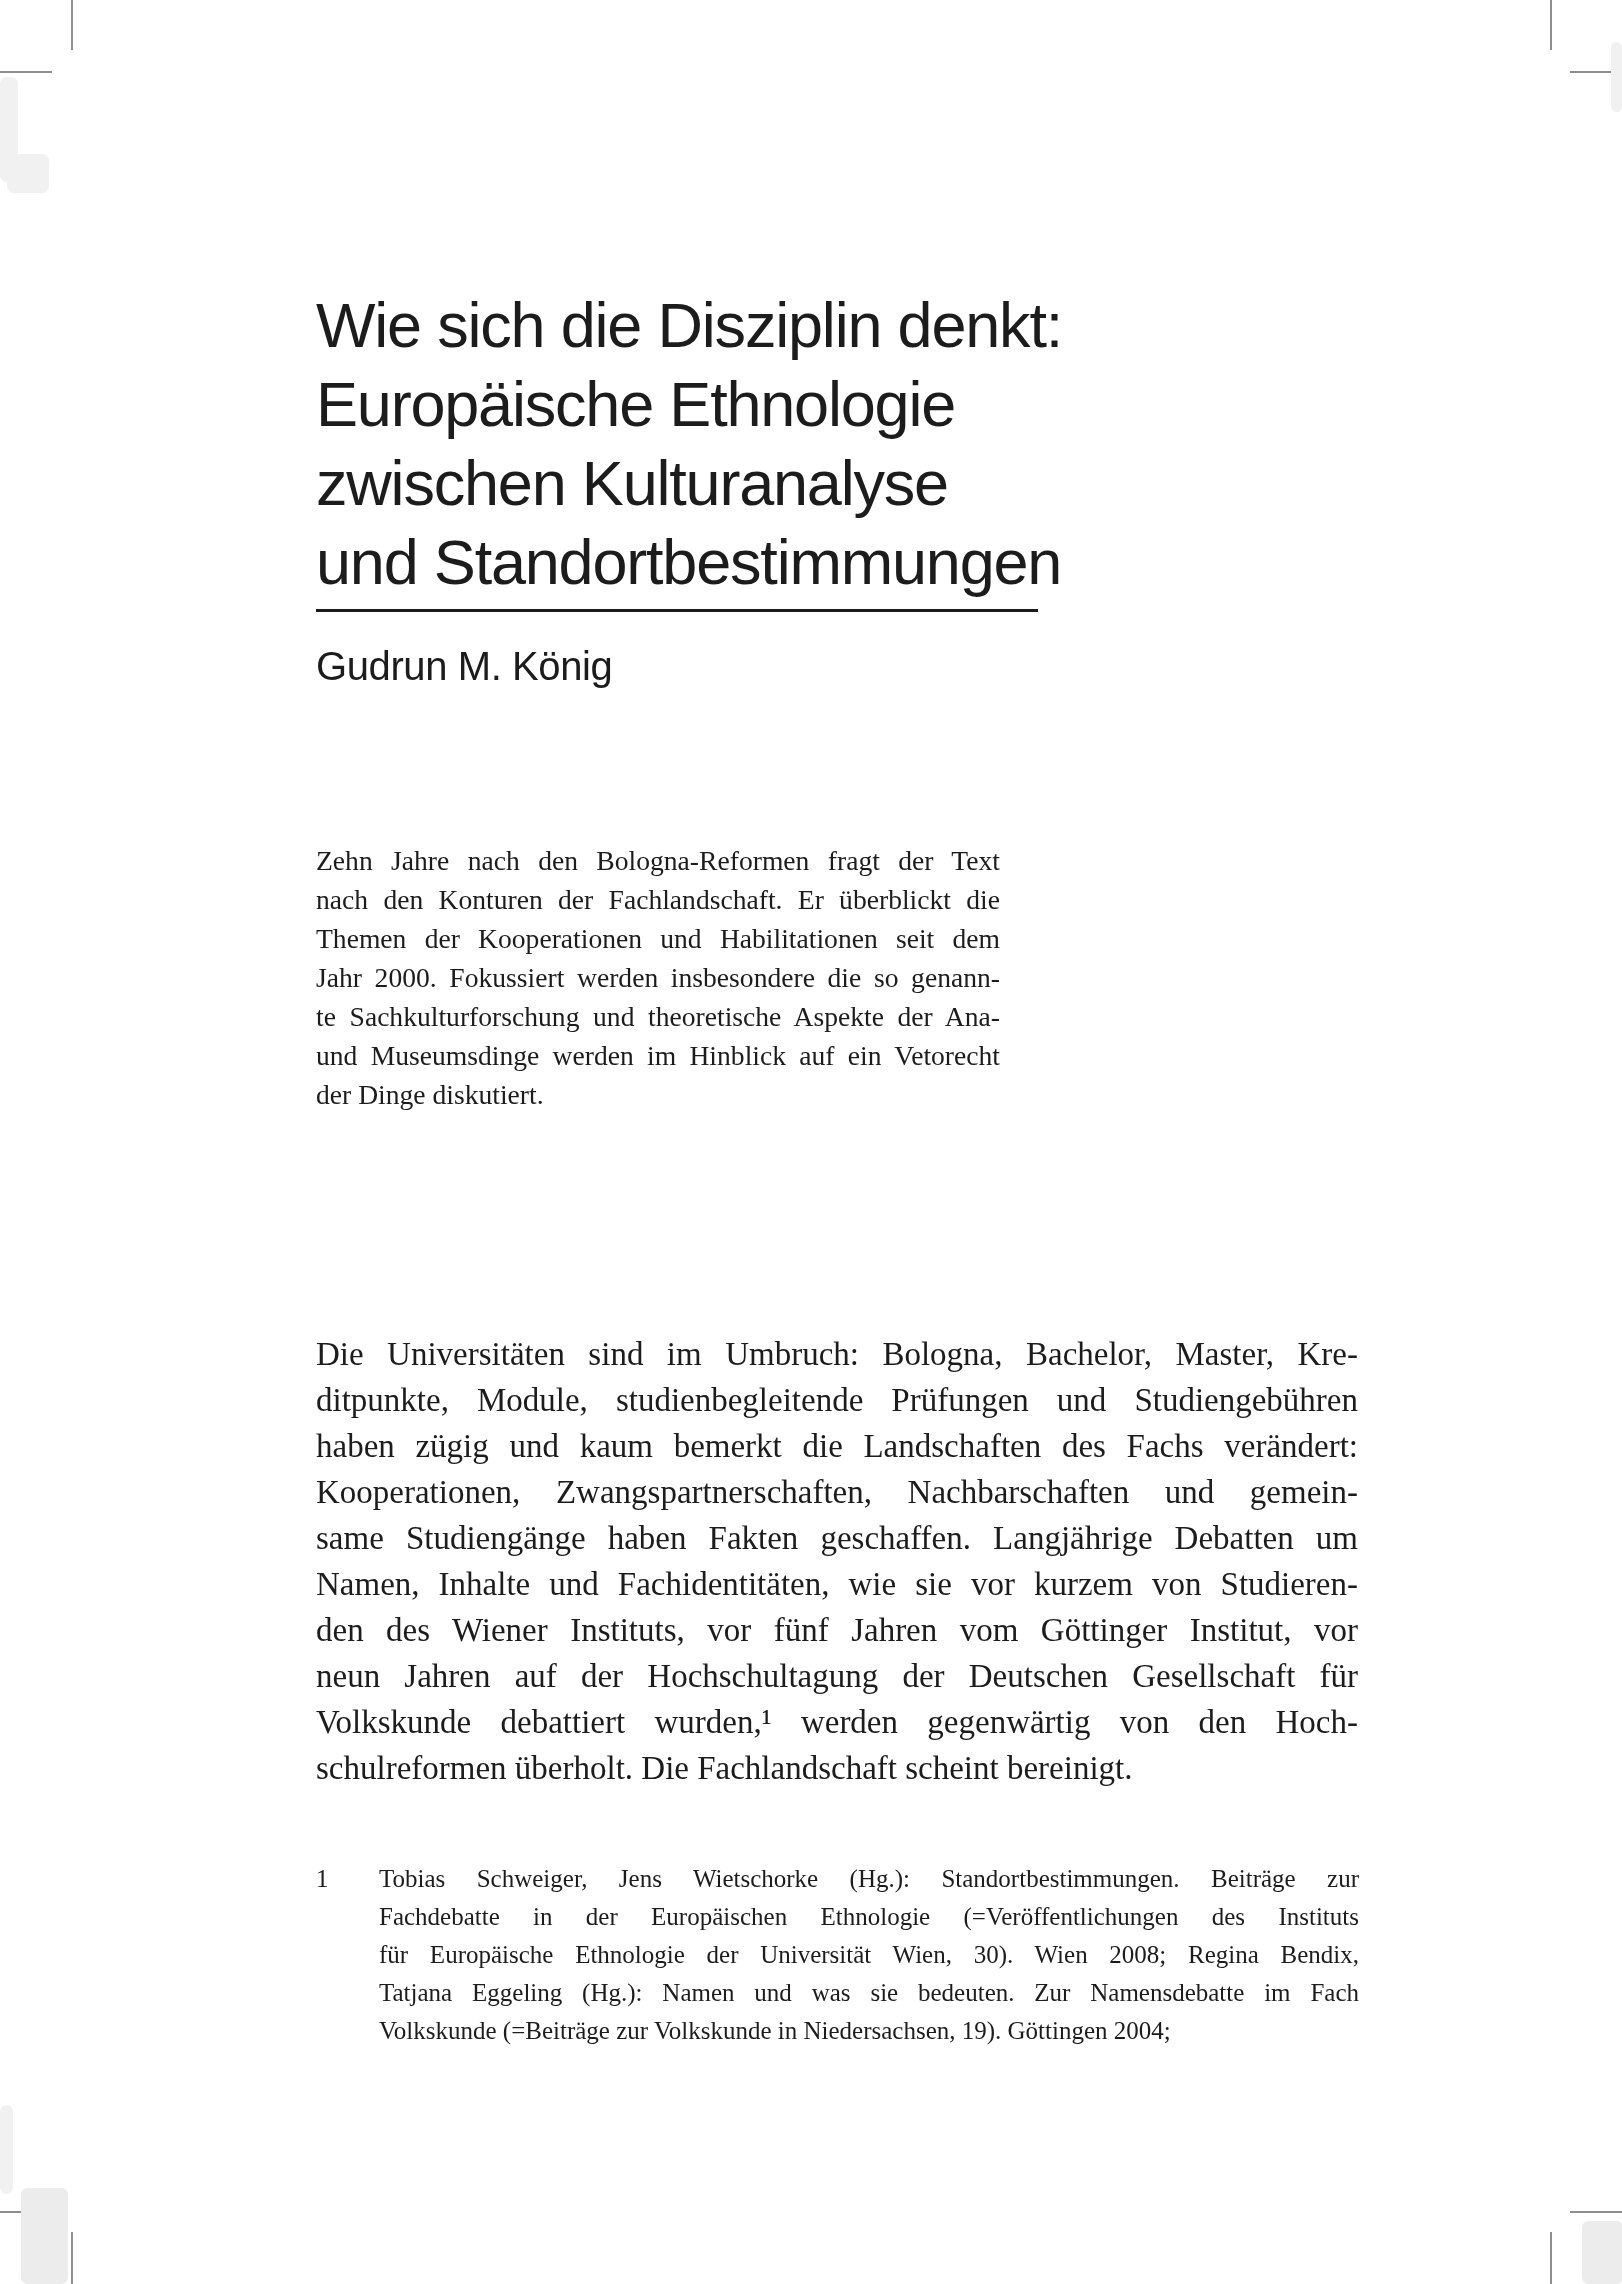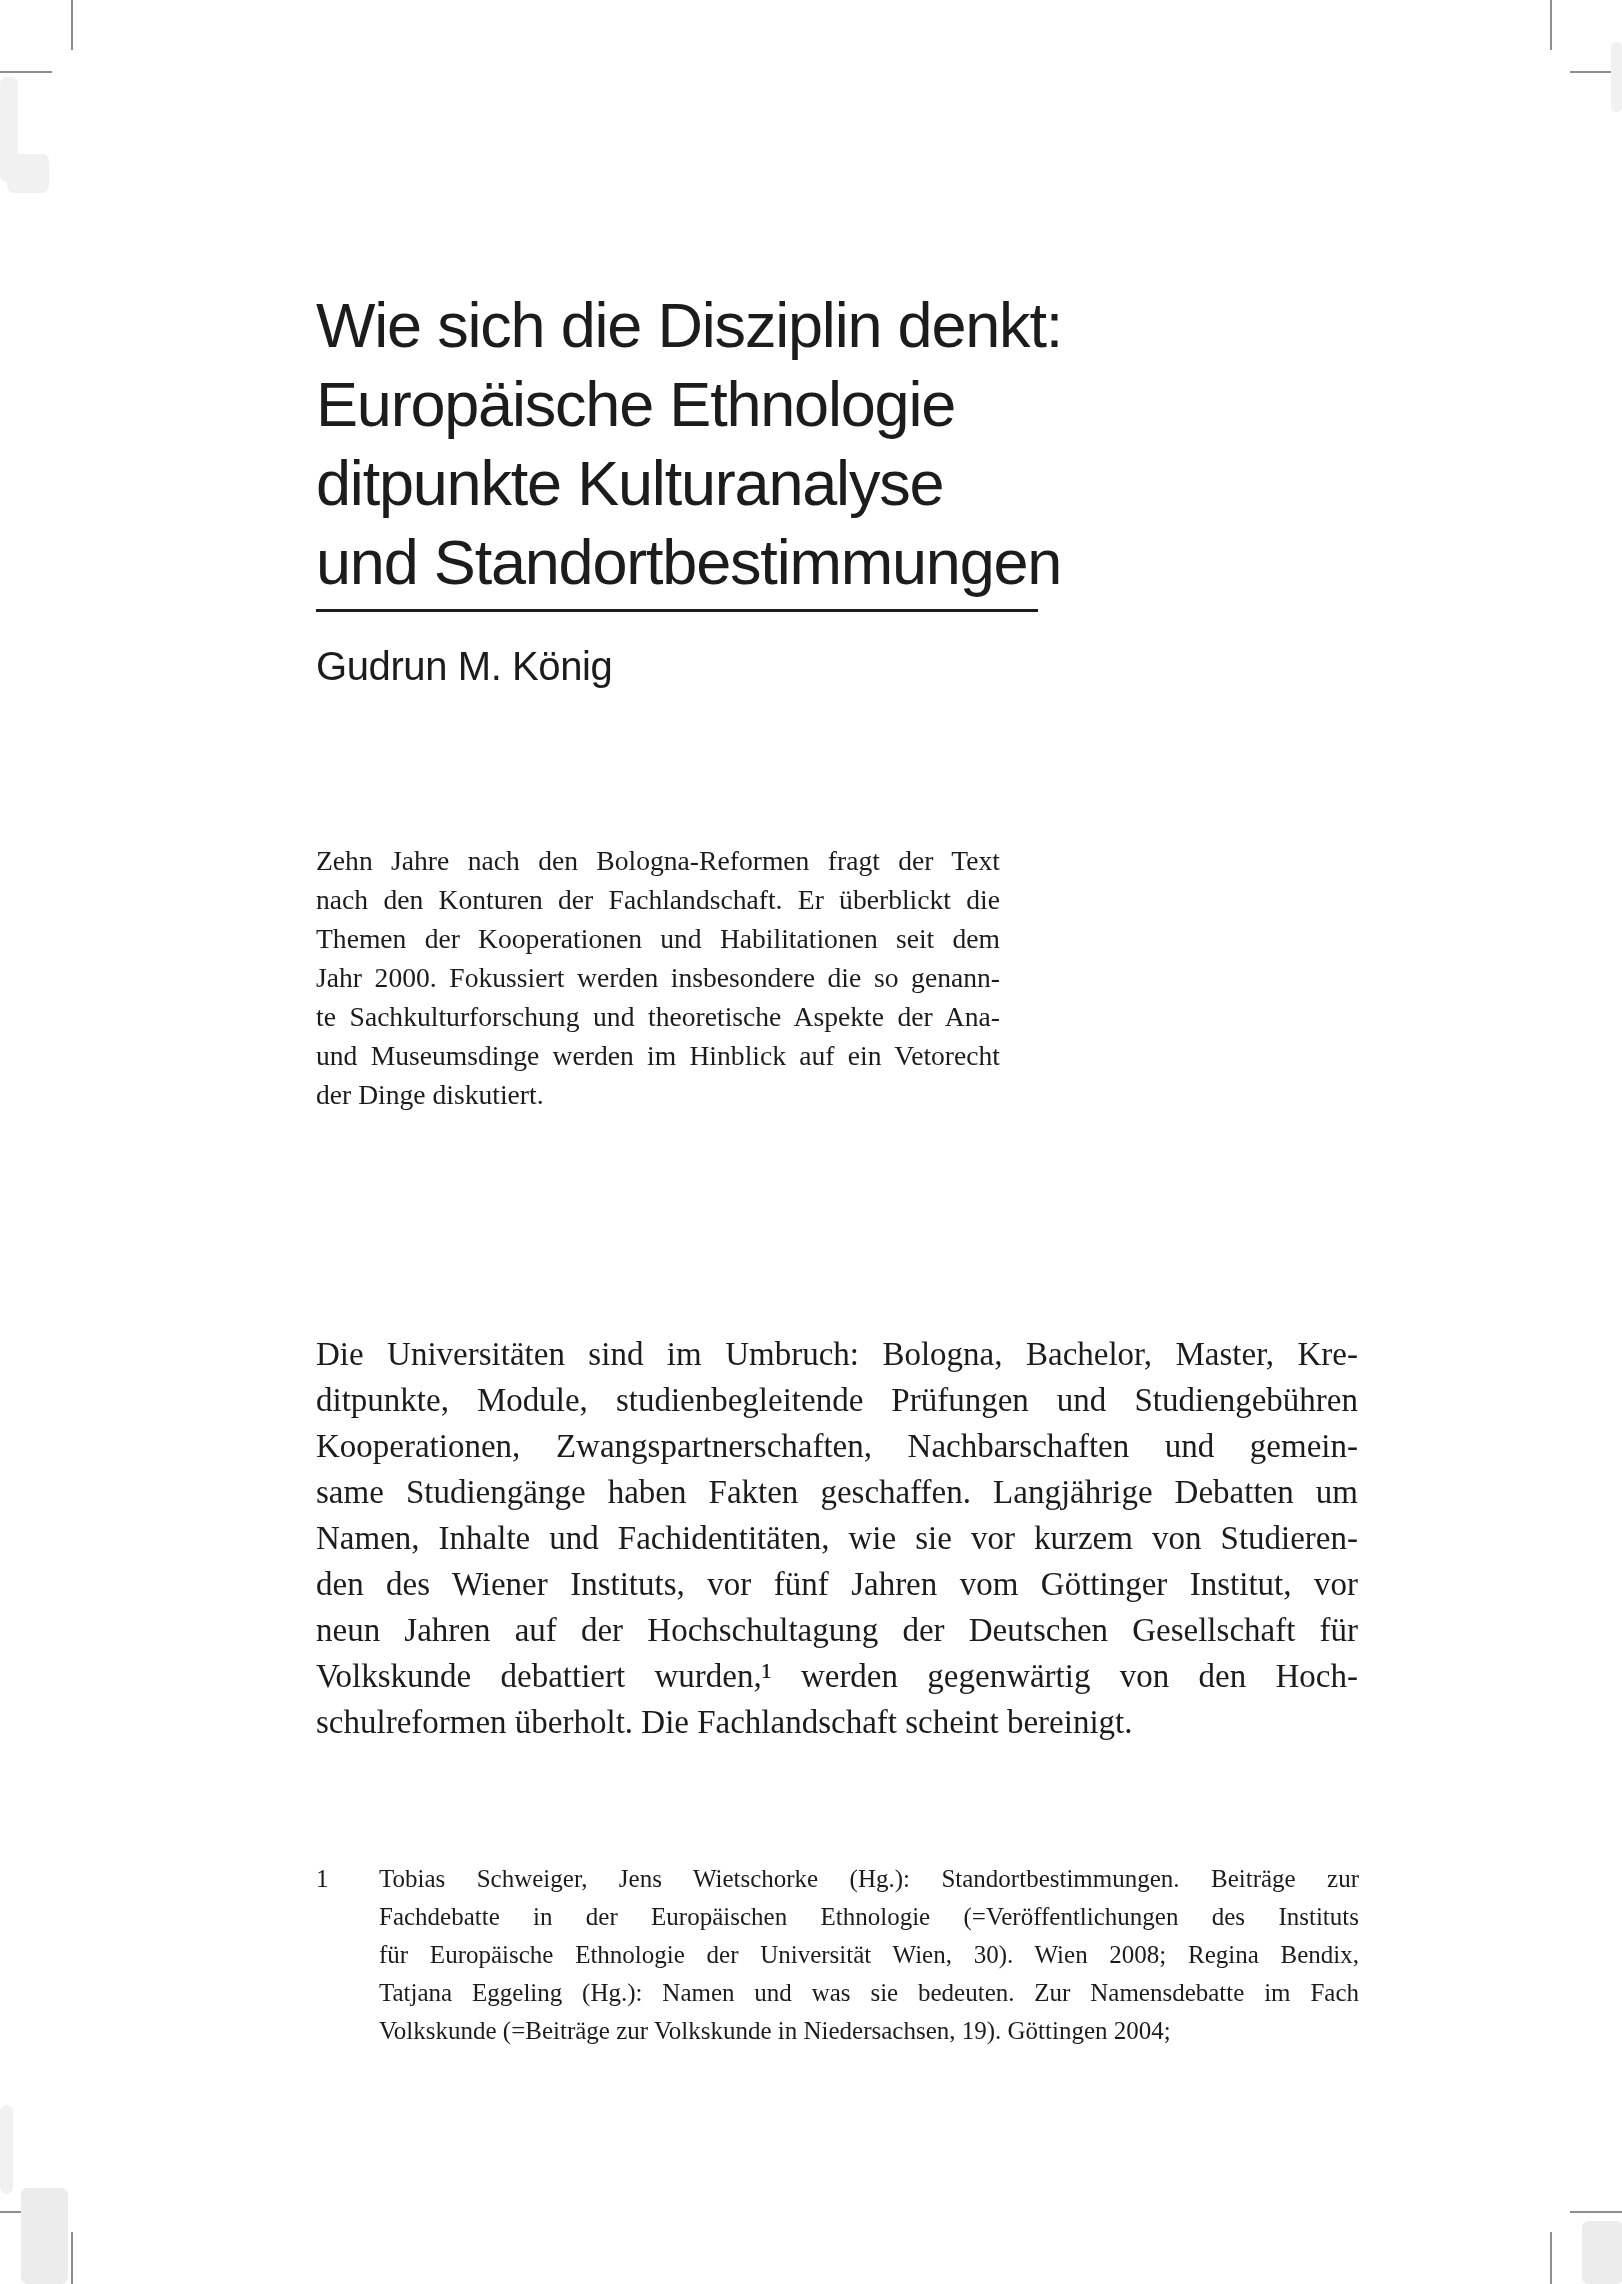--- a/index.html
+++ b/index.html
@@ -77,41 +77,42 @@
   <div class="smudge" style="left:0;top:77px;width:18px;height:105px;"></div>
   <div class="smudge" style="left:6.5px;top:154px;width:42px;height:39px;"></div>
   <div class="smudge" style="left:1611px;top:42px;width:11.4px;height:70px;"></div>
   <div class="smudge darker" style="left:21px;top:2188px;width:47px;height:96px;"></div>
   <div class="smudge" style="left:0;top:2105px;width:13px;height:89px;"></div>
   <div class="smudge darker" style="left:1582px;top:2221px;width:41px;height:63px;"></div>
 
   <h1 class="block title">
       <div class="tline">Wie sich die Disziplin denkt:</div>
       <div class="tline">Europäische Ethnologie</div>
-      <div class="tline">ditpunkte Kulturanalyse</div>
+      <div class="tline">zwischen Kulturanalyse</div>
       <div class="tline tline-last">und Standortbestimmungen</div>
     </h1>
 
   <div class="block rule"></div>
 
   <div class="block author">Gudrun M. König</div>
 
   <div class="block abstract">
       <div class="tline">Zehn Jahre nach den Bologna-Reformen fragt der Text</div>
       <div class="tline">nach den Konturen der Fachlandschaft. Er überblickt die</div>
       <div class="tline">Themen der Kooperationen und Habilitationen seit dem</div>
       <div class="tline">Jahr 2000. Fokussiert werden insbesondere die so genann-</div>
       <div class="tline">te Sachkulturforschung und theoretische Aspekte der Ana-</div>
       <div class="tline">und Museumsdinge werden im Hinblick auf ein Vetorecht</div>
       <div class="tline tline-last">der Dinge diskutiert.</div>
     </div>
 
   <div class="block bodytext">
       <div class="tline">Die Universitäten sind im Umbruch: Bologna, Bachelor, Master, Kre-</div>
       <div class="tline">ditpunkte, Module, studienbegleitende Prüfungen und Studiengebühren</div>
+      <div class="tline">haben zügig und kaum bemerkt die Landschaften des Fachs verändert:</div>
       <div class="tline">Kooperationen, Zwangspartnerschaften, Nachbarschaften und gemein-</div>
       <div class="tline">same Studiengänge haben Fakten geschaffen. Langjährige Debatten um</div>
       <div class="tline">Namen, Inhalte und Fachidentitäten, wie sie vor kurzem von Studieren-</div>
       <div class="tline">den des Wiener Instituts, vor fünf Jahren vom Göttinger Institut, vor</div>
       <div class="tline">neun Jahren auf der Hochschultagung der Deutschen Gesellschaft für</div>
       <div class="tline">Volkskunde debattiert wurden,¹ werden gegenwärtig von den Hoch-</div>
       <div class="tline tline-last">schulreformen überholt. Die Fachlandschaft scheint bereinigt.</div>
     </div>
 
   <div class="block footnote-marker">1</div>

